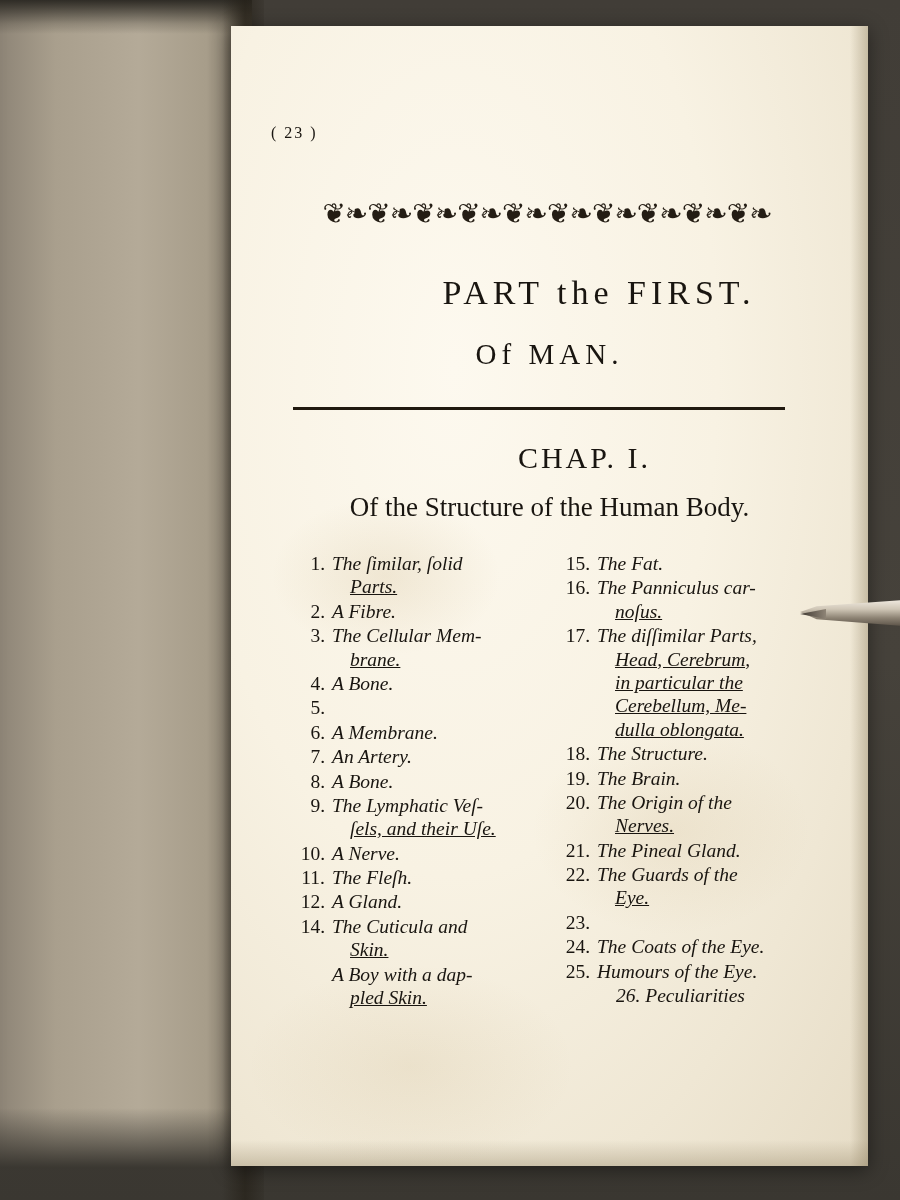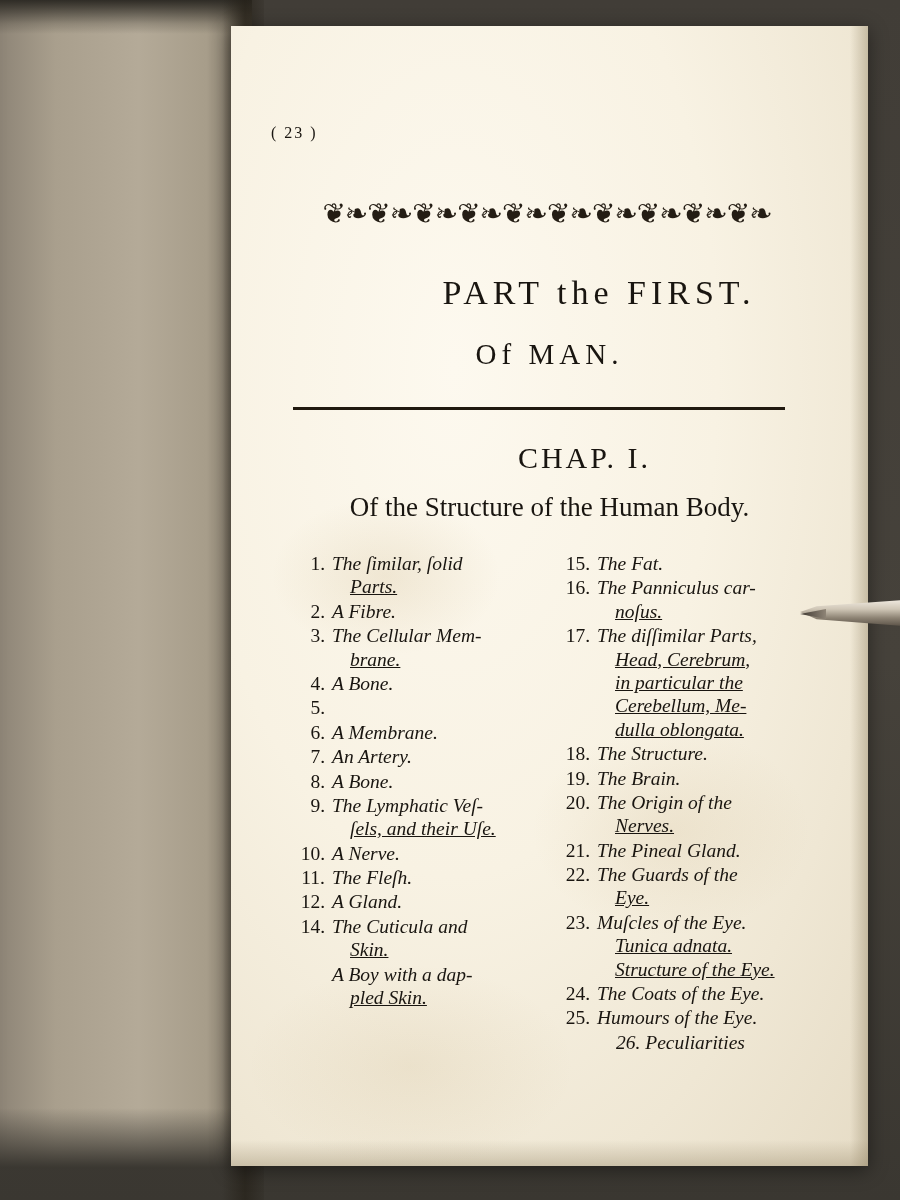--- a/index.html
+++ b/index.html
@@ -318,21 +318,20 @@
           <div class="entry">
             <span class="num">21.</span>
             <span class="txt">The Pineal Gland.</span>
           </div>
           <div class="entry">
             <span class="num">22.</span>
             <span class="txt">The  Guards  of  the<span class="sub-line">Eye.</span></span>
           </div>
           <div class="entry">
             <span class="num">23.</span>
-            <span class="txt">Muſcles of the Eye.<span class="sub-line">Tunica adnata.</span><span class="sub-line">Structure of the Eye.</span></span>
           </div>
           <div class="entry">
             <span class="num">24.</span>
             <span class="txt">The Coats of the Eye.</span>
           </div>
           <div class="entry">
             <span class="num">25.</span>
             <span class="txt">Humours of the Eye.</span>
           </div>
           <div class="entry tail">26. Peculiarities</div>

